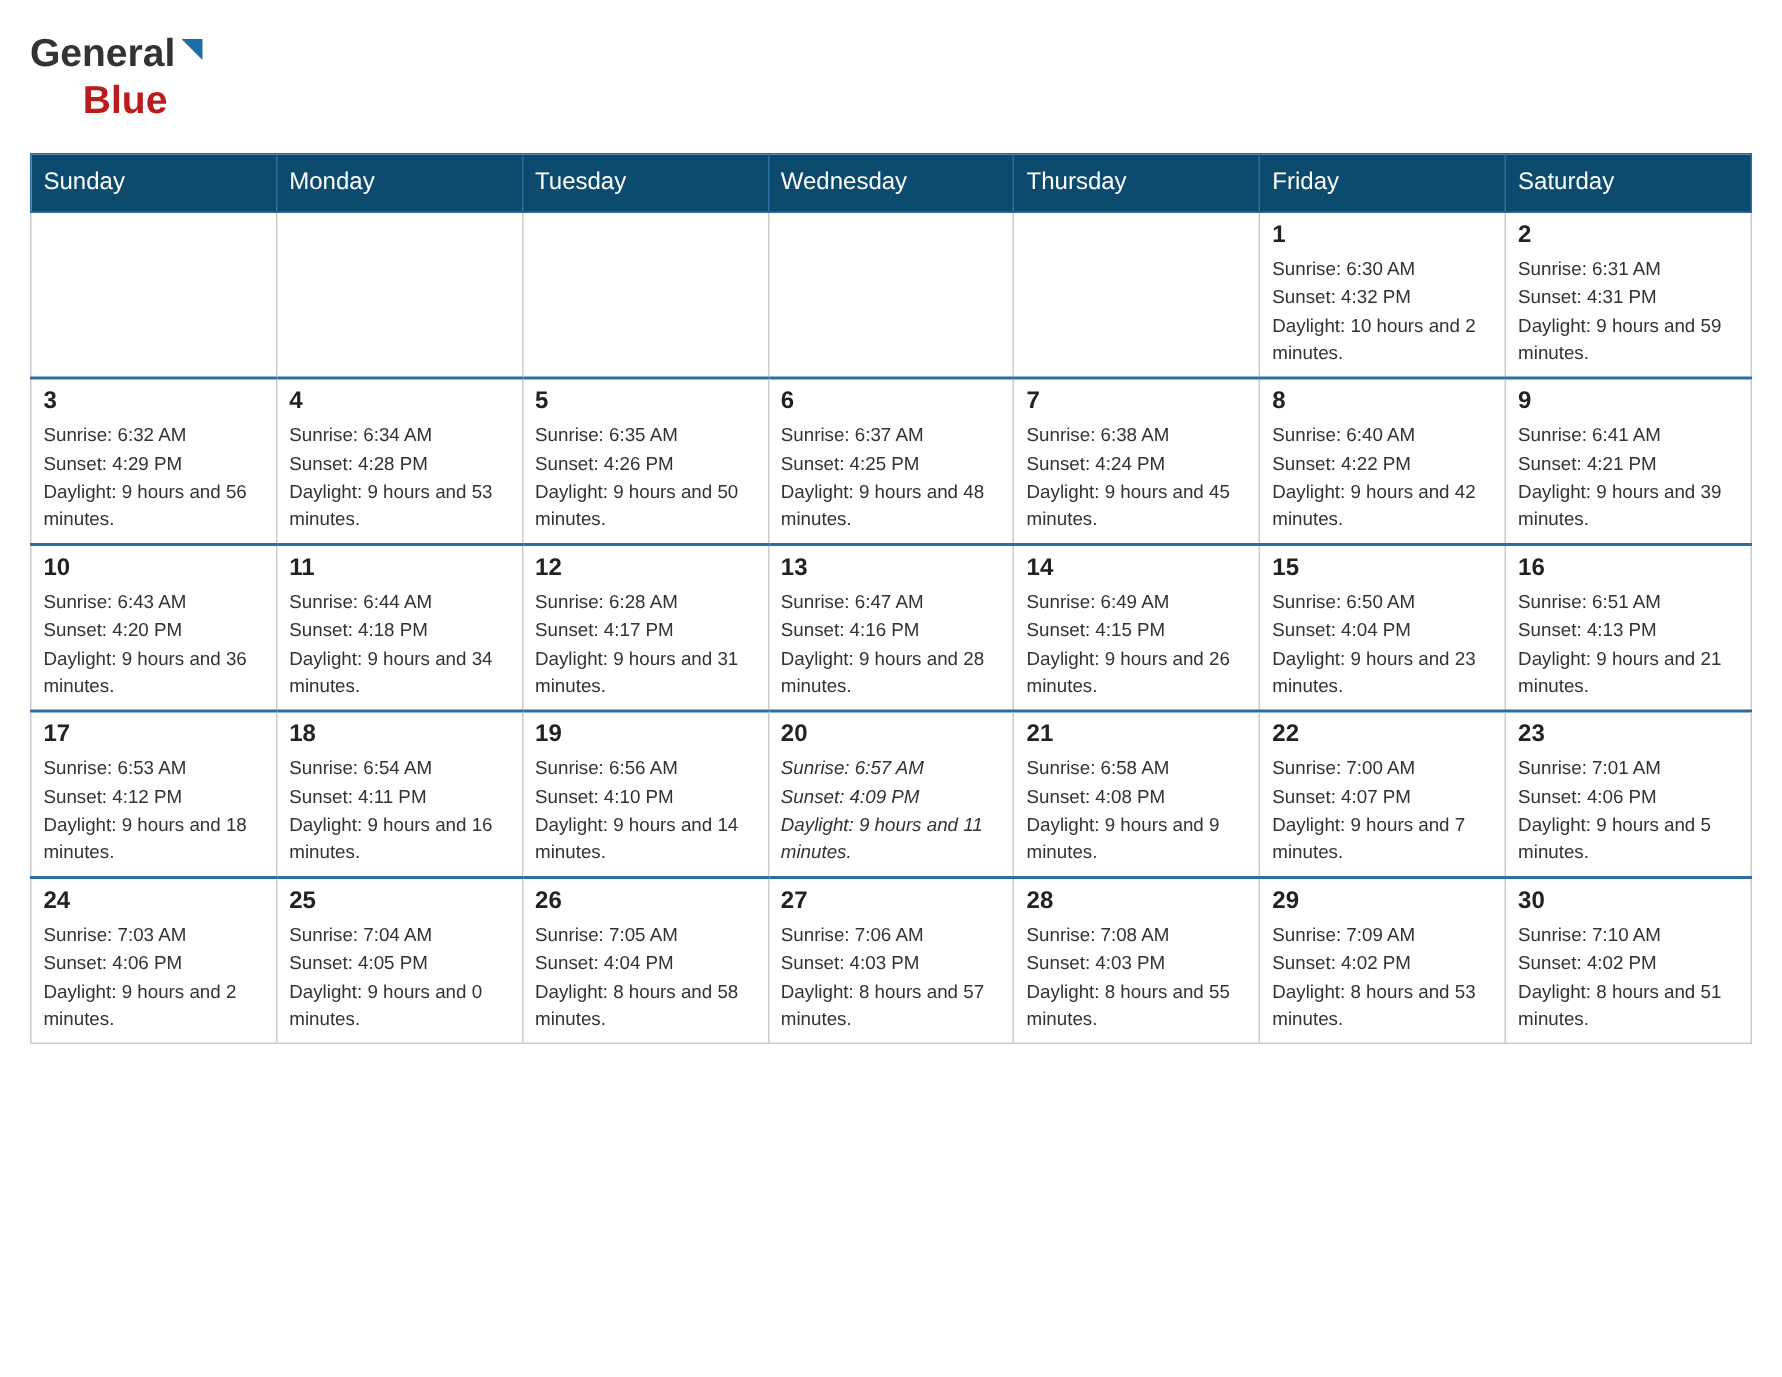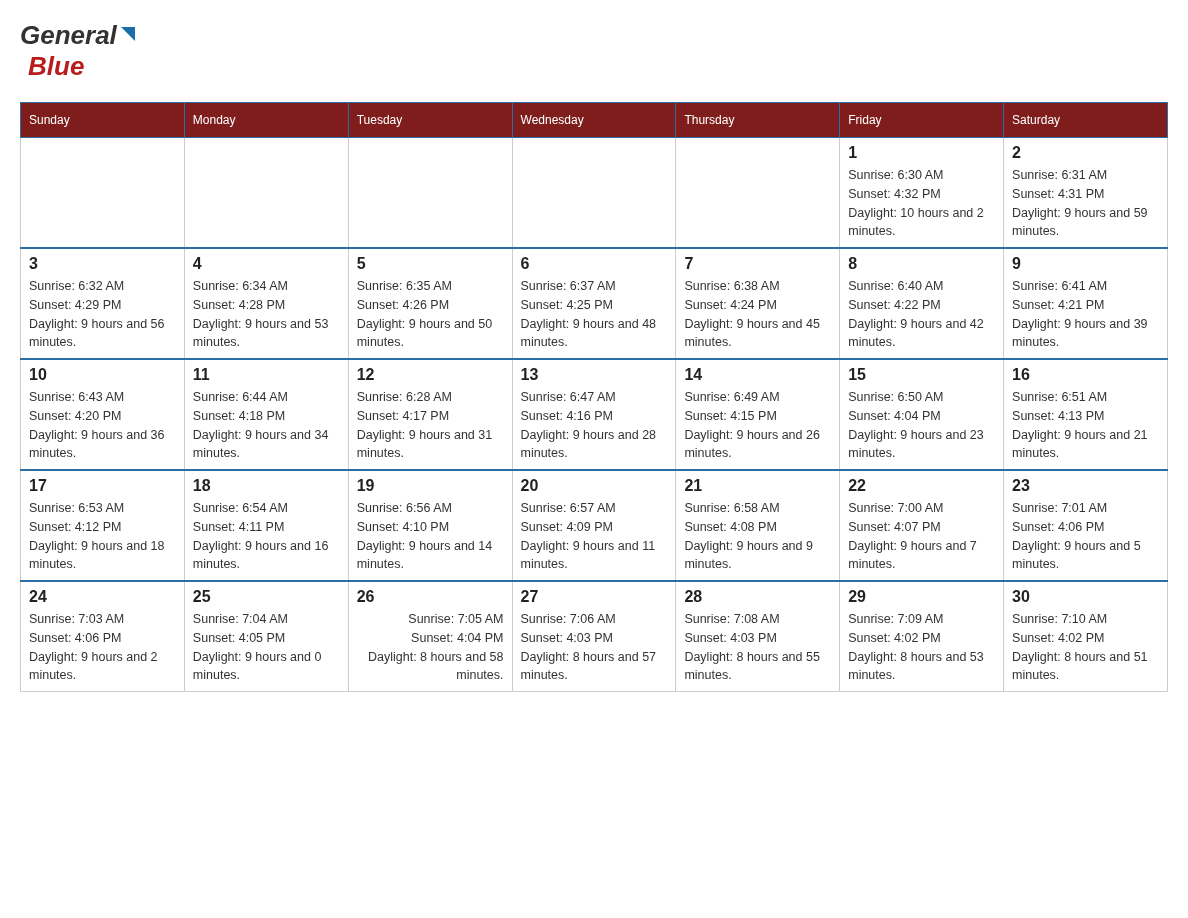--- a/index.html
+++ b/index.html
@@ -12,22 +12,21 @@
     }
     .header {
       display: flex;
       justify-content: space-between;
       align-items: flex-start;
       margin-bottom: 20px;
     }
     .logo {
       display: flex;
       flex-direction: column;
-      align-items: flex-start;
-      font-style: italic;
+      align-items: center;
     }
     .logo-general {
       font-size: 26px;
       font-weight: bold;
       color: #333;
     }
     .logo-blue-text {
       font-size: 26px;
       font-weight: bold;
       color: #b91c1c;
@@ -48,24 +47,24 @@
     .location {
       font-size: 22px;
       color: #555;
       margin-top: 4px;
     }
     .calendar {
       width: 100%;
       border-collapse: collapse;
     }
     .calendar th {
-      background-color: #7f1d1d;
+      background-color: #0c4a6e;
       color: #fff;
       padding: 10px 8px;
-      font-size: 12px;
+      font-size: 16px;
       font-weight: normal;
       text-align: left;
       border: 1px solid #2e6da4;
     }
     .calendar td {
       vertical-align: top;
       padding: 6px 8px;
       border: 1px solid #ccc;
       width: 14.28%;
       min-height: 110px;
@@ -247,21 +246,21 @@
 Daylight: 9 hours and 16 minutes.</div>
         </td>
         <td>
           <div class="day-number">19</div>
           <div class="day-info" style="white-space: pre-line;">Sunrise: 6:56 AM
 Sunset: 4:10 PM
 Daylight: 9 hours and 14 minutes.</div>
         </td>
         <td>
           <div class="day-number">20</div>
-          <div class="day-info" style="white-space: pre-line;">Sunrise: 6:57 AM
+          <div class="day-info" style="white-space: pre-line; font-style: italic;">Sunrise: 6:57 AM
 Sunset: 4:09 PM
 Daylight: 9 hours and 11 minutes.</div>
         </td>
         <td>
           <div class="day-number">21</div>
           <div class="day-info" style="white-space: pre-line;">Sunrise: 6:58 AM
 Sunset: 4:08 PM
 Daylight: 9 hours and 9 minutes.</div>
         </td>
         <td>
@@ -285,21 +284,21 @@
 Daylight: 9 hours and 2 minutes.</div>
         </td>
         <td>
           <div class="day-number">25</div>
           <div class="day-info" style="white-space: pre-line;">Sunrise: 7:04 AM
 Sunset: 4:05 PM
 Daylight: 9 hours and 0 minutes.</div>
         </td>
         <td>
           <div class="day-number">26</div>
-          <div class="day-info" style="white-space: pre-line; text-align: right;">Sunrise: 7:05 AM
+          <div class="day-info" style="white-space: pre-line;">Sunrise: 7:05 AM
 Sunset: 4:04 PM
 Daylight: 8 hours and 58 minutes.</div>
         </td>
         <td>
           <div class="day-number">27</div>
           <div class="day-info" style="white-space: pre-line;">Sunrise: 7:06 AM
 Sunset: 4:03 PM
 Daylight: 8 hours and 57 minutes.</div>
         </td>
         <td>

